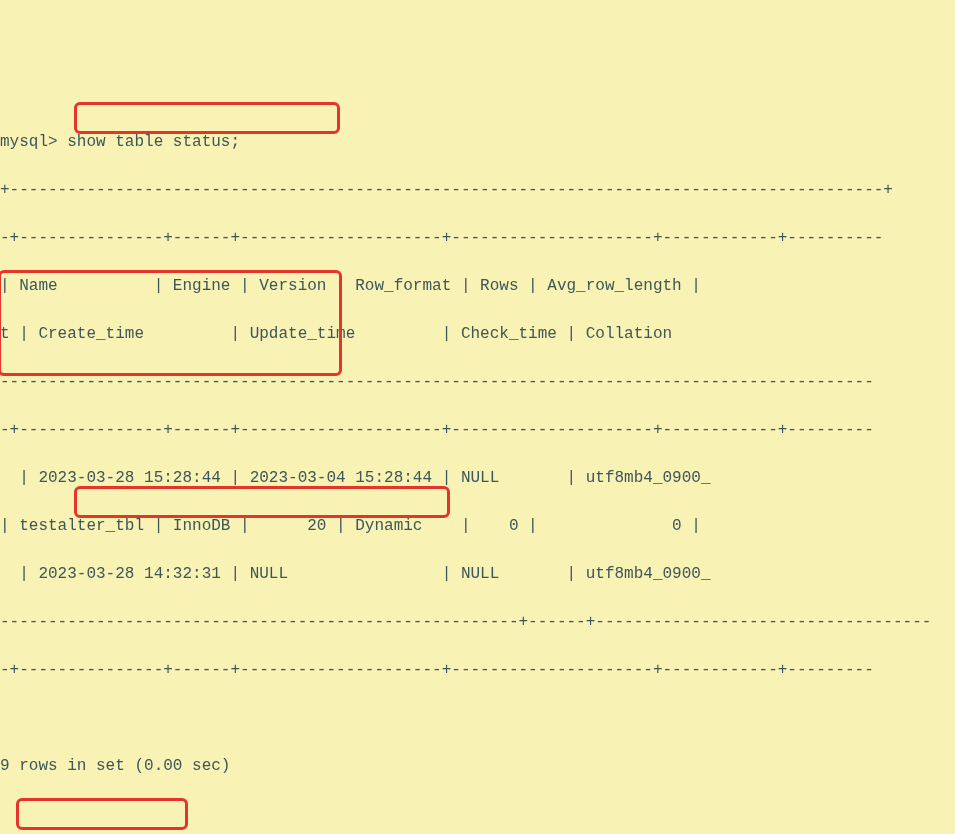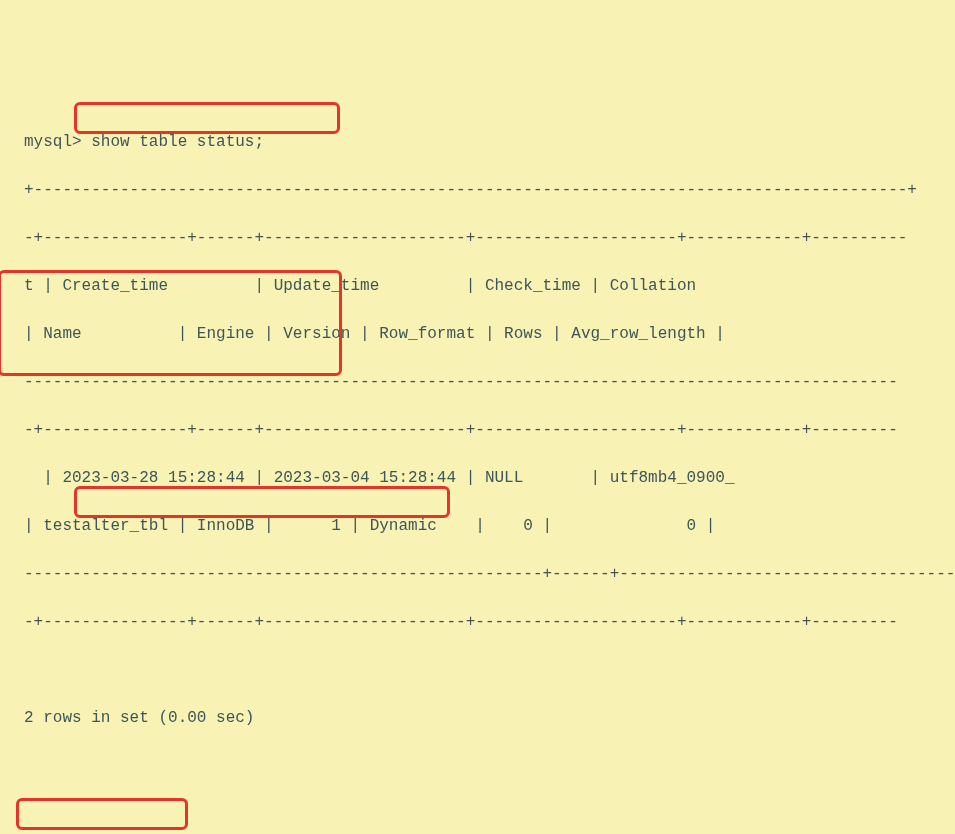--- a/index.html
+++ b/index.html
@@ -8,47 +8,48 @@
     font-family: "Courier New", Courier, monospace;
     font-size: 16px;
     color: #3d5657;
     width: 955px;
     height: 834px;
     overflow: hidden;
     white-space: pre;
     line-height: 24px;
     padding-top: 10px;
   }
-  .line { position: relative; height: 24px; padding-left: 24px; }
+  .line { position: relative; height: 24px; }
   .highlight-box {
     position: absolute;
     border: 3px solid #e4352a;
     border-radius: 6px;
     pointer-events: none;
   }
 </style>
 </head>
 <body>
 
 
 
 <div style="position:relative;">
 <div class="line"><span>mysql&gt;</span><span> show table status;</span></div>
 <div class="line">+-------------------------------------------------------------------------------------------+</div>
 <div class="line">-+---------------+------+---------------------+---------------------+------------+----------</div>
+<div class="line">| Name          | Engine | Version | Row_format | Rows | Avg_row_length |</div>
 <div class="line">t | Create_time         | Update_time         | Check_time | Collation</div>
-<div class="line">| Name          | Engine | Version | Row_format | Rows | Avg_row_length |</div>
 <div class="line">-------------------------------------------------------------------------------------------</div>
 <div class="line">-+---------------+------+---------------------+---------------------+------------+---------</div>
 <div class="line">  | 2023-03-28 15:28:44 | 2023-03-04 15:28:44 | NULL       | utf8mb4_0900_</div>
-<div class="line">| testalter_tbl | InnoDB |      1 | Dynamic    |    0 |              0 |</div>
+<div class="line">| testalter_tbl | InnoDB |      20 | Dynamic    |    0 |              0 |</div>
+<div class="line">  | 2023-03-28 14:32:31 | NULL                | NULL       | utf8mb4_0900_</div>
 <div class="line">------------------------------------------------------+------+-----------------------------------</div>
 <div class="line">-+---------------+------+---------------------+---------------------+------------+---------</div>
 <div class="line"></div>
-<div class="line">2 rows in set (0.00 sec)</div>
+<div class="line">9 rows in set (0.00 sec)</div>
 
 
 
 
 
 
 
 
 
 

